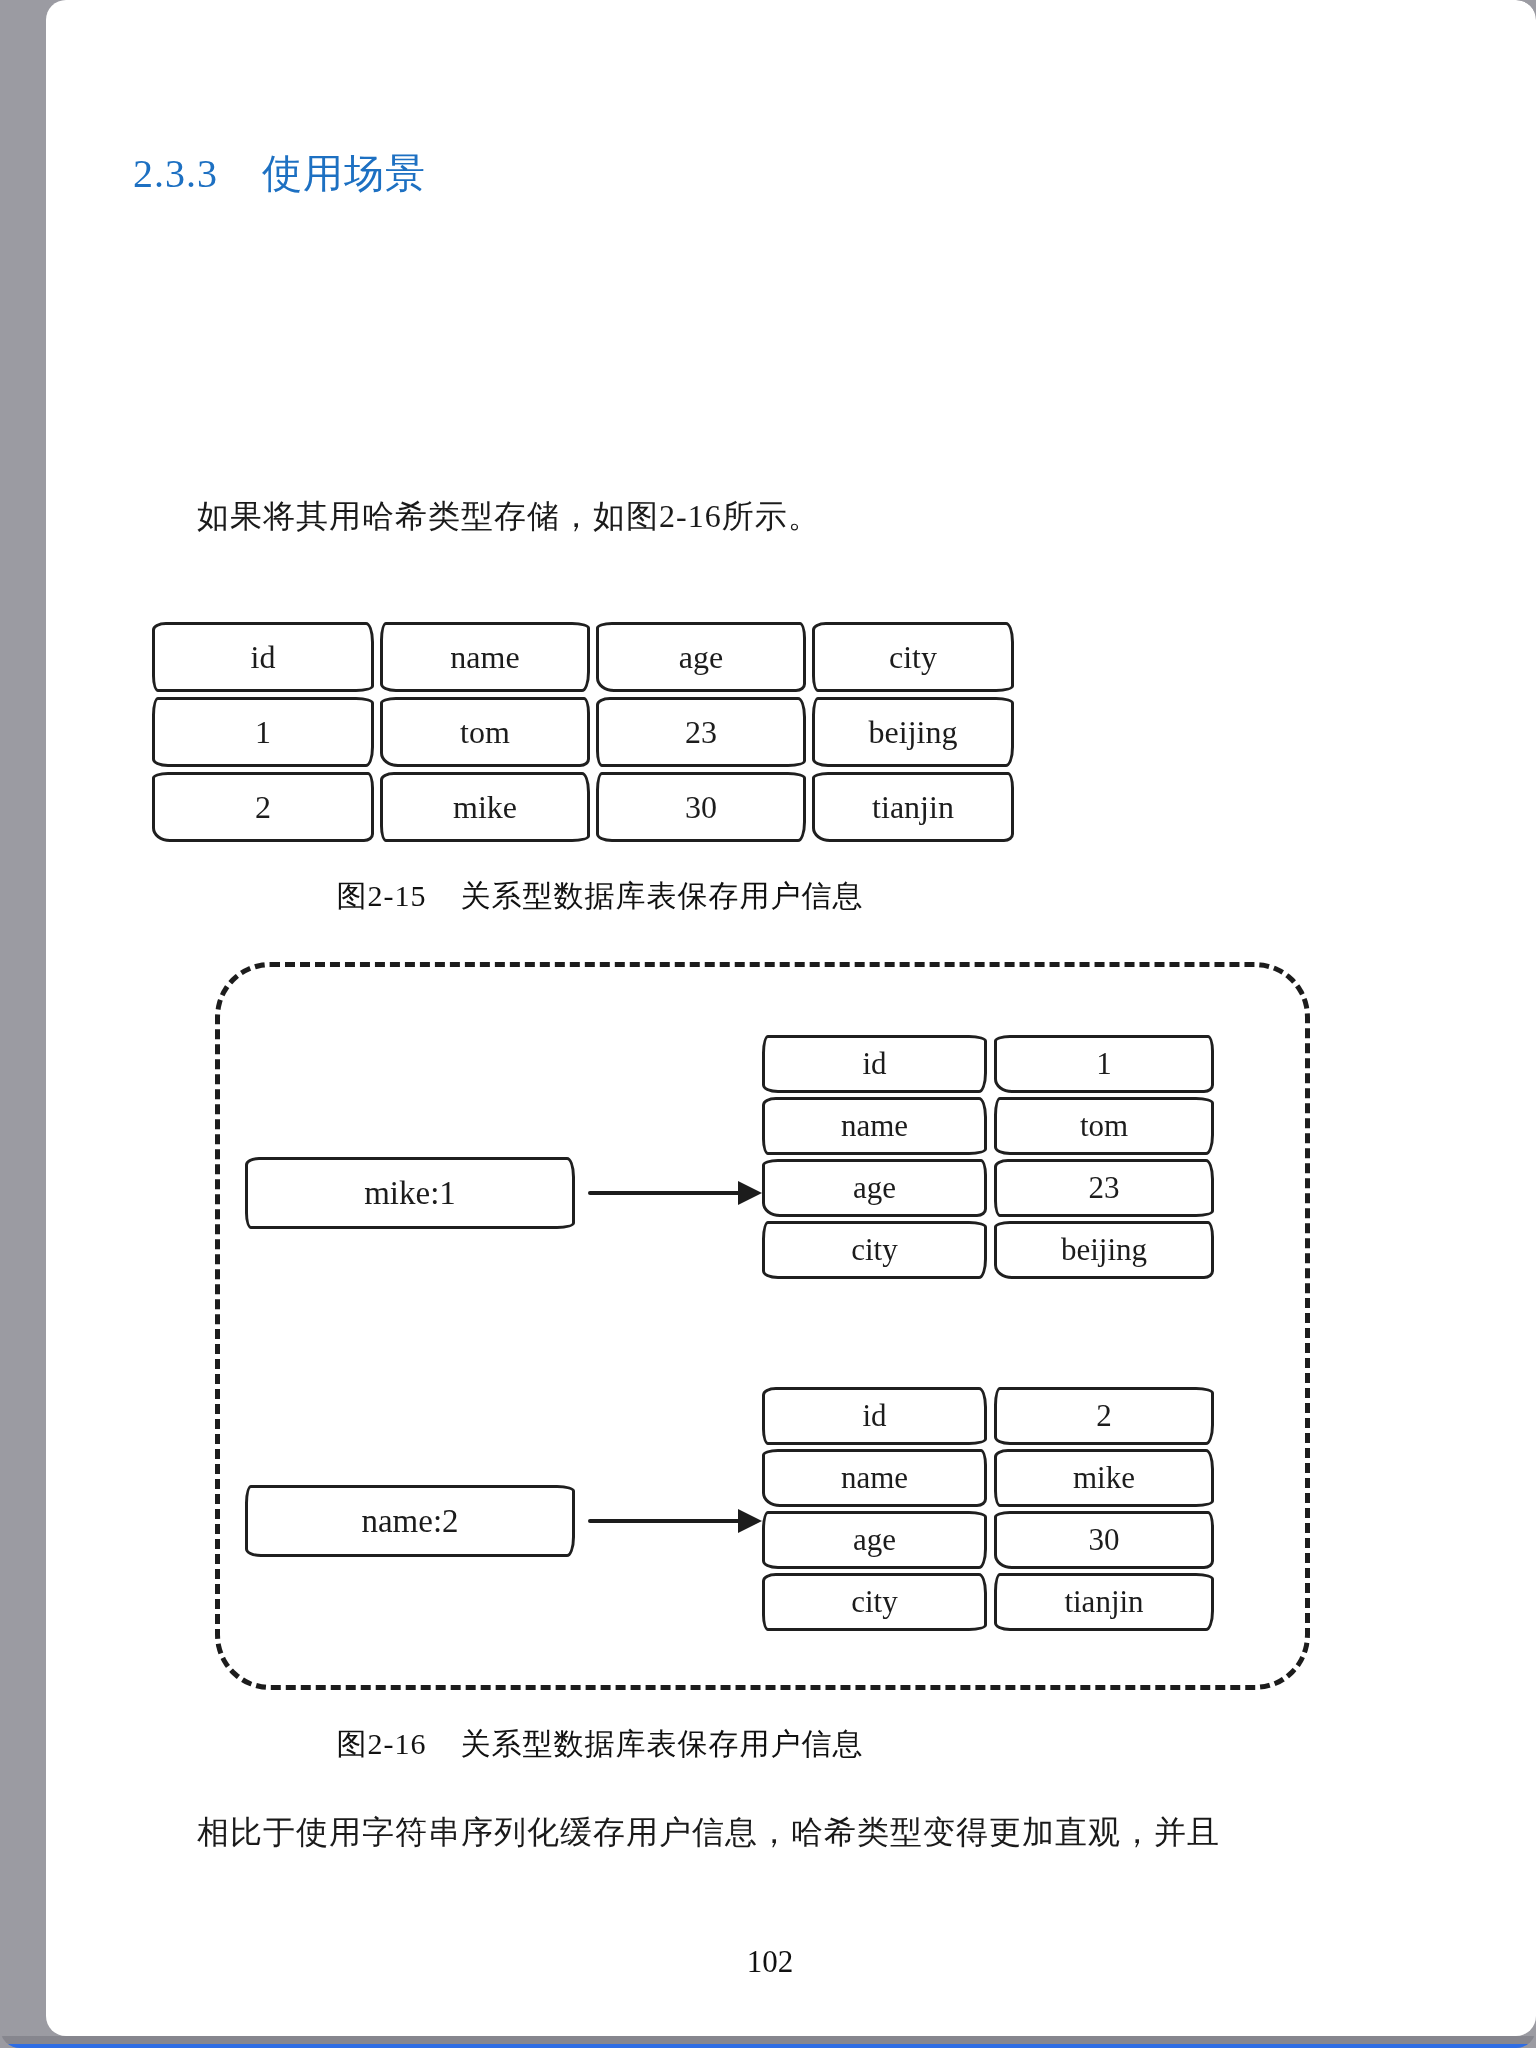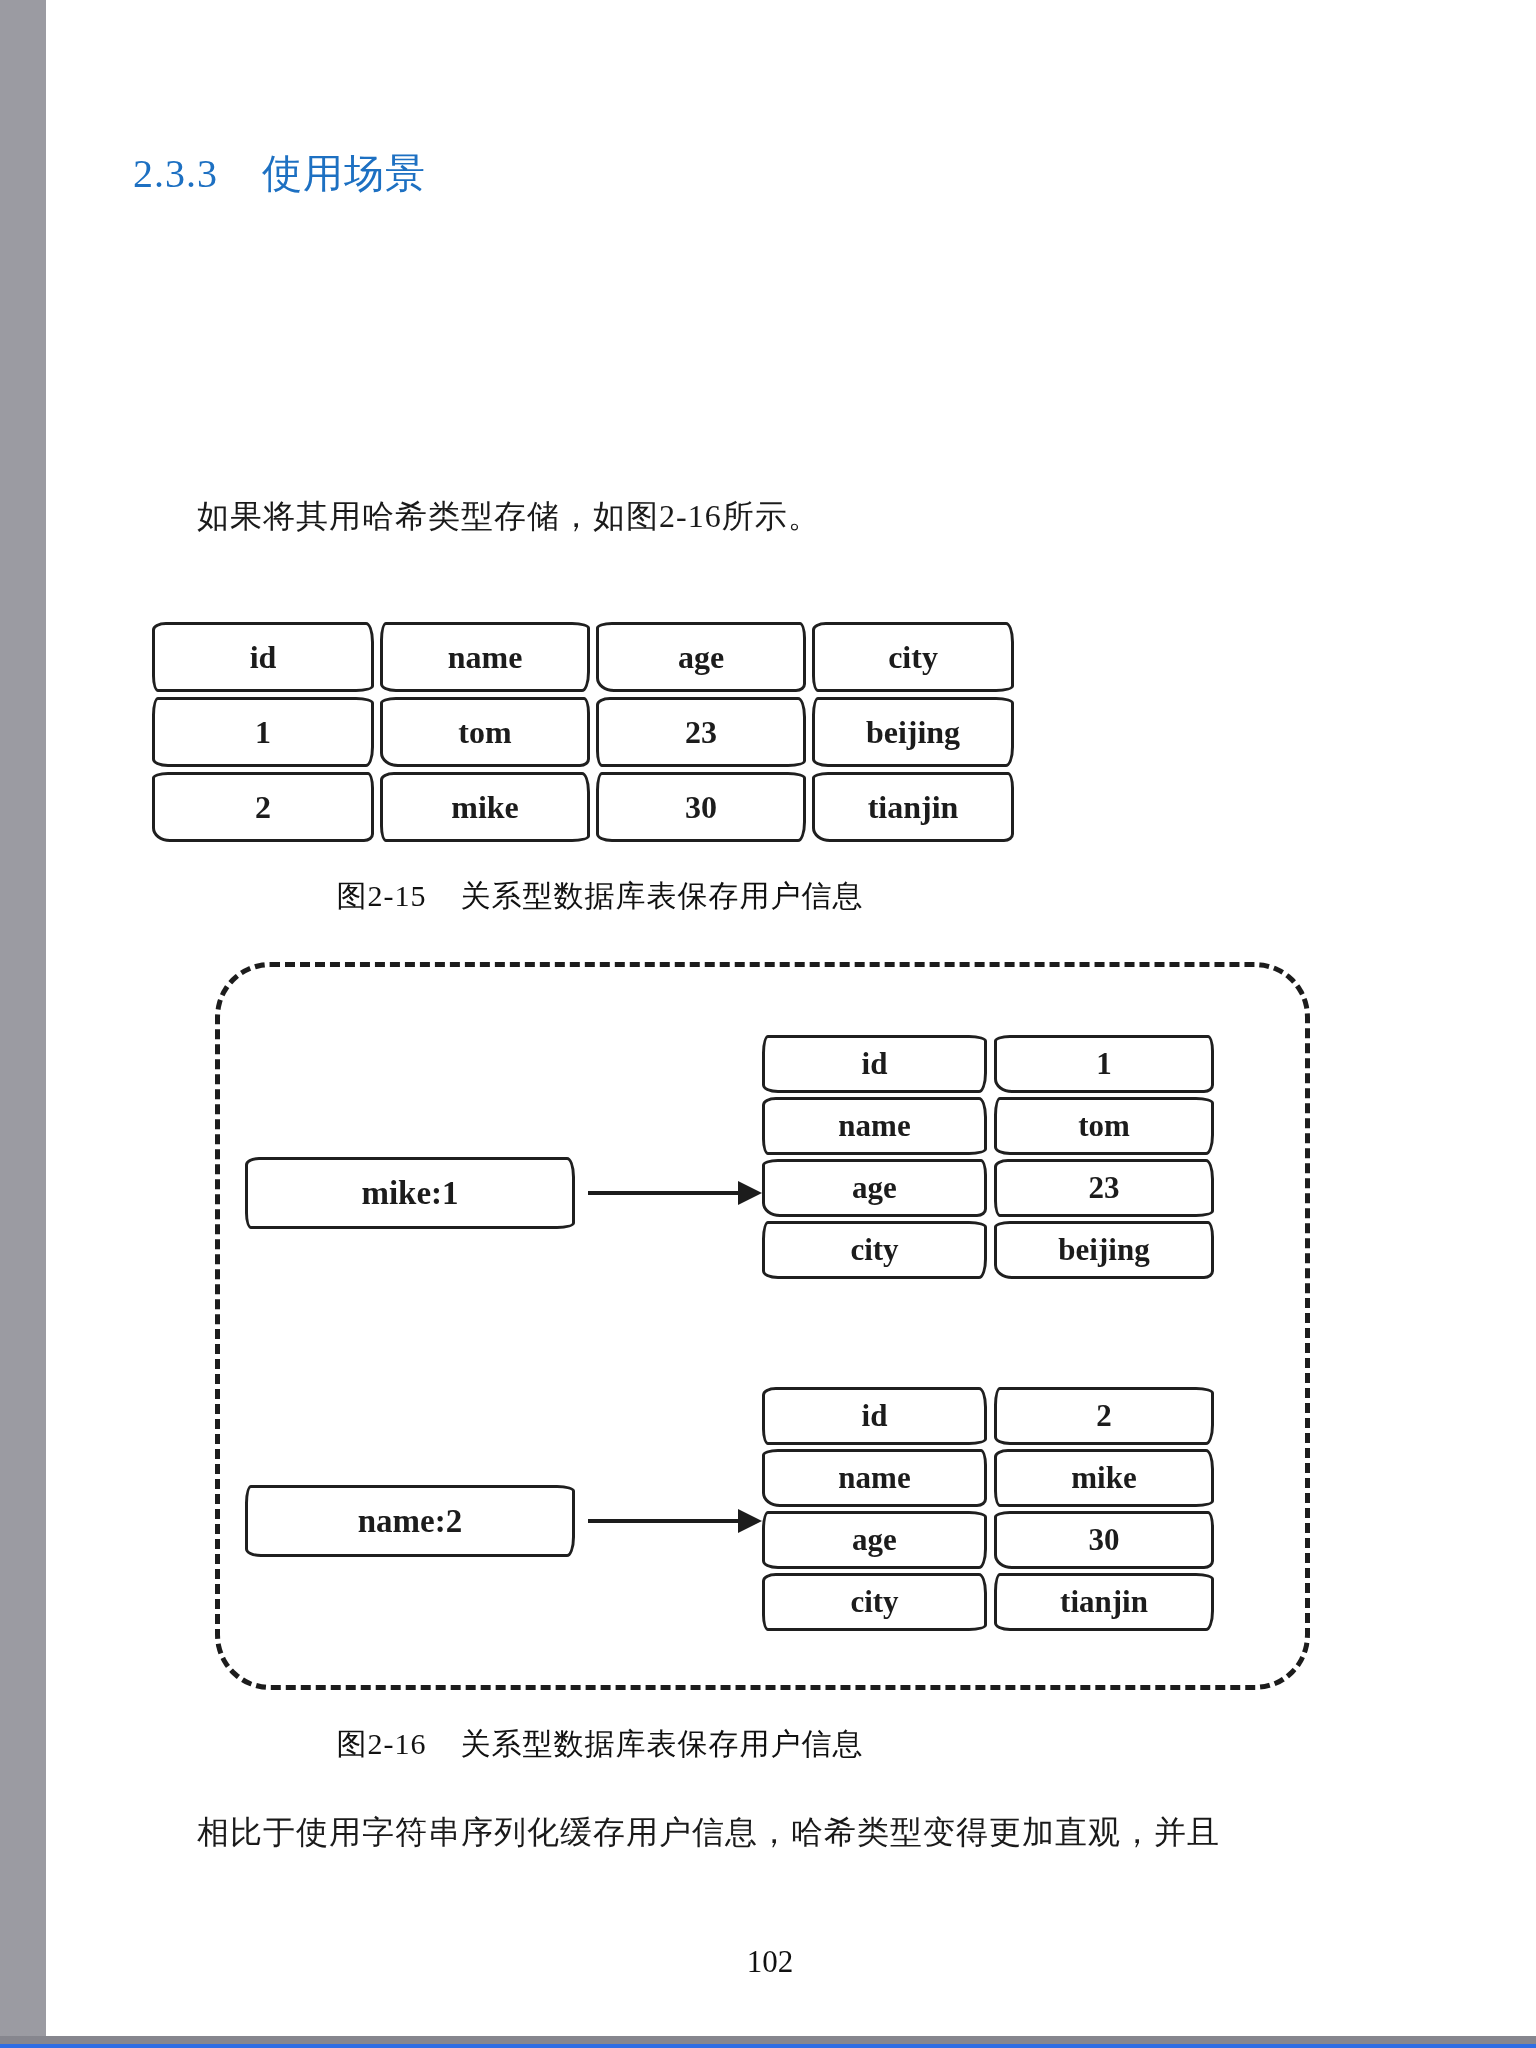--- a/index.html
+++ b/index.html
@@ -1,15 +1,15 @@
 <!DOCTYPE html>
 <html><head>
 <meta charset="utf-8">
 <style>
-  * { margin:0; padding:0; box-sizing:border-box; }
+  * { margin:0; padding:0; box-sizing:border-box;border-radius:20px; }
   html,body { width:1536px; height:2048px; }
   body {
     position:relative;
     background:#9b9ba2;
     font-family:"Liberation Serif","DejaVu Serif",serif;
     color:#161616;
     overflow:hidden;
   }
   .page {
     position:absolute; left:46px; top:0; width:1490px; height:2036px;
@@ -37,21 +37,21 @@
     font-size:32px; line-height:76px; text-align:justify;
     text-indent:2em; letter-spacing:1px; color:#1a1a1a;
   }
   .p1 { top:320px; }
   .p2 { top:478px; }
   .p3 { top:1794px; }
 
   
   .sk {
     border:3px solid #1f1f1f; background:#fff;
-    display:flex; align-items:center; justify-content:center;font-weight:bold;
+    display:flex; align-items:center; justify-content:center;
   }
   .r1 { border-radius:14px 8px 18px 6px / 8px 20px 6px 16px; }
   .r2 { border-radius:6px 18px 8px 16px / 18px 6px 20px 8px; }
   .r3 { border-radius:16px 6px 10px 18px / 6px 16px 8px 14px; }
 
   
   .fig15 {
     position:absolute; left:106px; top:622px;
     display:grid;
     grid-template-columns:222px 210px 210px 202px;

